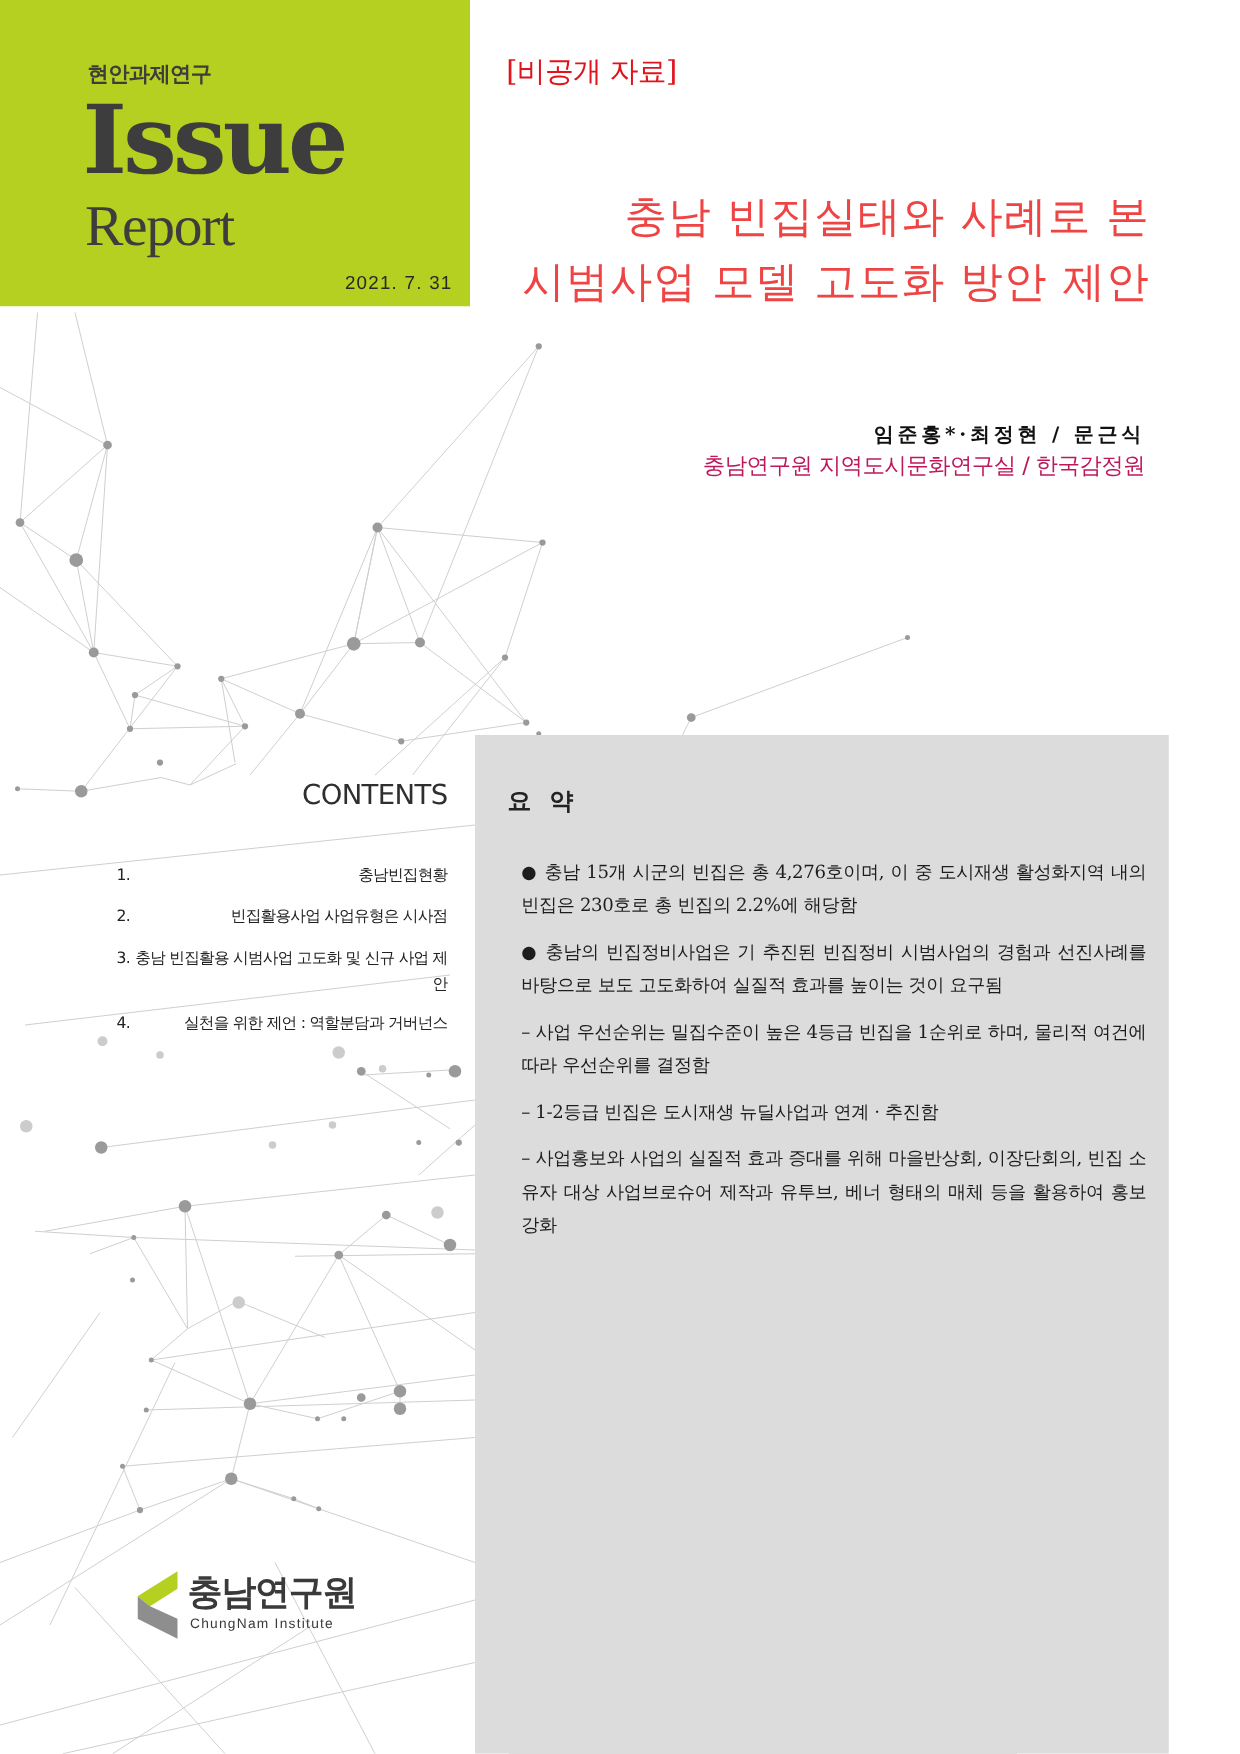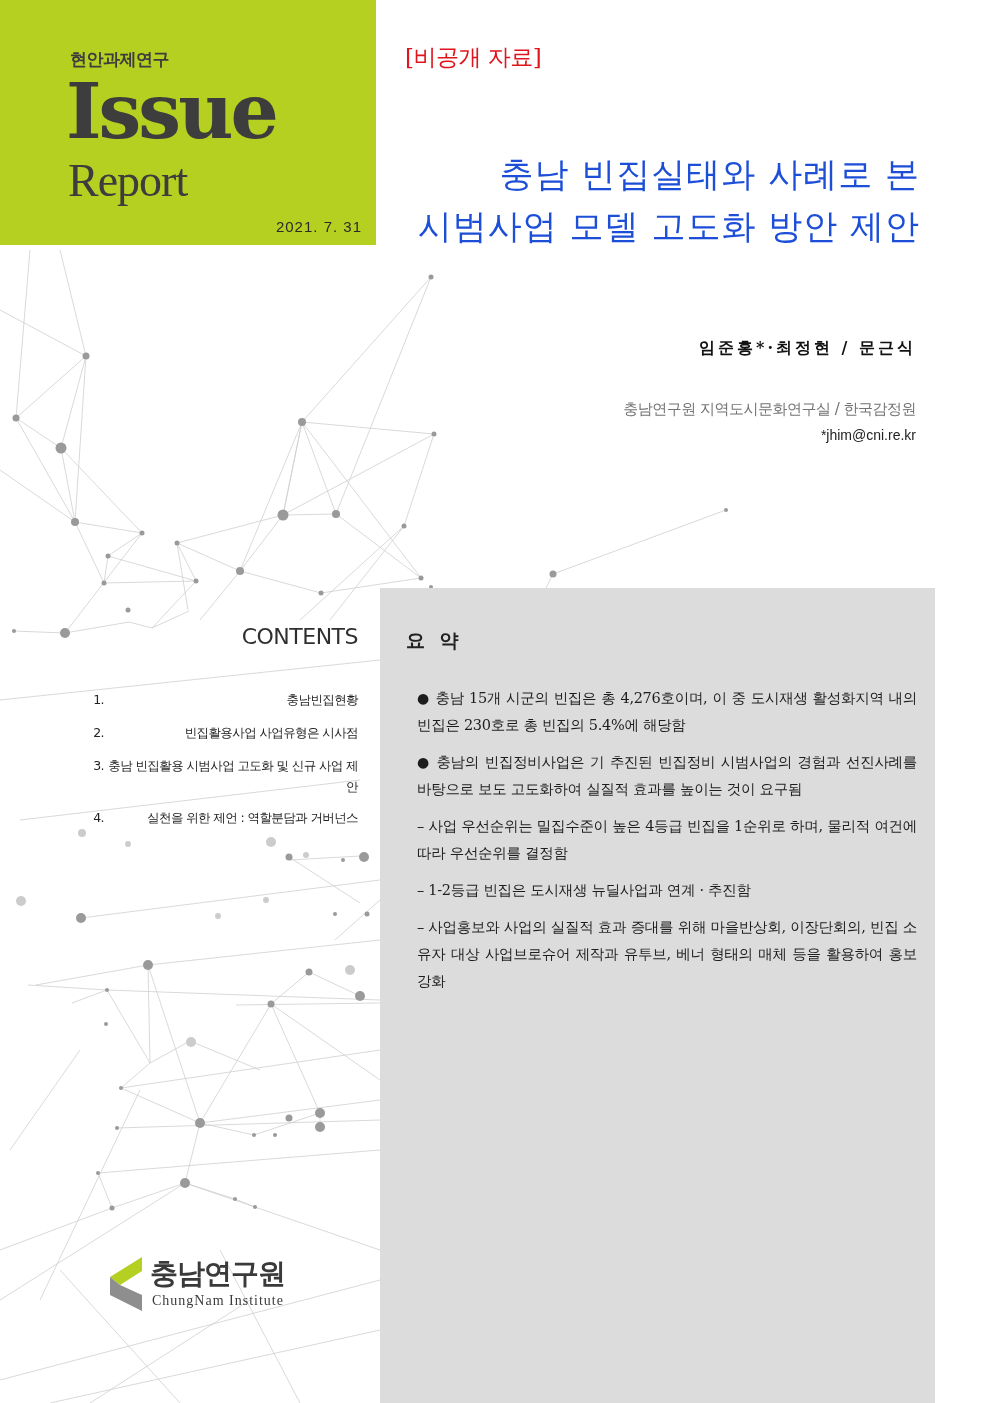--- a/index.html
+++ b/index.html
@@ -28,53 +28,53 @@
     position: absolute; right: 14px; top: 218px; font-size: 15px;
     font-family: "Liberation Sans", sans-serif; color: #2a2a2a; letter-spacing: 1px;
   }
 
   .confidential {
     position: absolute; left: 405px; top: 42px; font-size: 23px; color: #e0141c;
     font-family: "DejaVu Serif", serif; letter-spacing: -0.5px;
   }
   .title {
     position: absolute; right: 72px; top: 148px; text-align: right;
-    font-family: "DejaVu Serif", serif; font-size: 34px; line-height: 52px; color: #1d4ed8;
+    font-family: "DejaVu Serif", serif; font-size: 34px; line-height: 52px; color: #ef4444;
     letter-spacing: 1px; z-index: 2;
   }
   .authors-block {
     position: absolute; right: 76px; top: 336px; text-align: right; z-index: 2;
   }
   .authors {
     font-family: "DejaVu Serif", serif; font-weight: bold; font-size: 16px; color: #111;
     letter-spacing: 3px; line-height: 24px;
   }
-  .affiliation { font-size: 15px; color: #737373; line-height: 26px; letter-spacing: -0.5px; margin-top: 36px; }
+  .affiliation { font-size: 18px; color: #be185d; line-height: 26px; letter-spacing: -0.5px; }
   .email { font-family: "Liberation Sans", sans-serif; font-size: 14px; color: #222; line-height: 26px; }
 
   .contents { position: absolute; left: 88px; top: 624px; width: 270px; z-index: 2; text-align: right; }
   .contents-title {
     font-family: "DejaVu Sans", sans-serif; font-size: 22px; color: #2f2f2f; letter-spacing: -0.5px;
     font-weight: normal; margin-bottom: 40px;
   }
   .contents-list { list-style: none; font-size: 12.5px; color: #222; letter-spacing: -0.6px; }
   .contents-list li { display: flex; line-height: 21px; margin-bottom: 12px; }
   .contents-list li .num { width: 16px; flex: none; }
   .contents-list li .txt { flex: 1; }
   .contents-list li:nth-child(3) { margin-bottom: 10px; }
 
   .logo { position: absolute; left: 110px; top: 1255px; width: 200px; height: 60px; z-index: 2; }
   .logo svg { position: absolute; left: 0; top: 0; }
   .logo-kr {
     position: absolute; left: 40px; top: 0px; font-size: 28px; font-weight: bold; color: #3a3a3a;
     letter-spacing: -1px;
   }
   .logo-en {
-    position: absolute; left: 42px; top: 38px; font-size: 14px; color: #3a3a3a; letter-spacing: 1px;
-    font-family: Liberation Serif, serif;
+    position: absolute; left: 42px; top: 38px; font-size: 11px; color: #3a3a3a; letter-spacing: 1px;
+    font-family: Liberation Sans, sans-serif;
     text-align: right;
   }
 
   .summary-box {
     position: absolute; left: 380px; top: 588px; width: 555px; height: 815px;
     background: #dcdcdc; z-index: 2; padding: 17px;
   }
   .summary-heading {
     position: absolute; left: 26px; top: 40px; font-size: 19px; font-weight: bold; color: #222;
     letter-spacing: 4px;
@@ -264,21 +264,20 @@
 <div class="confidential">[비공개 자료]</div>
 
 <div class="title">
   <div>충남 빈집실태와 사례로 본</div>
   <div>시범사업 모델 고도화 방안 제안</div>
 </div>
 
 <div class="authors-block">
   <div class="authors">임준홍*·최정현 / 문근식</div>
   <div class="affiliation">충남연구원 지역도시문화연구실 / 한국감정원</div>
-  <div class="email">*jhim@cni.re.kr</div>
 </div>
 
 <div class="contents">
   <div class="contents-title">CONTENTS</div>
   <ol class="contents-list">
     <li>
       <span class="num">1.</span>
       <span class="txt">충남빈집현황</span>
     </li>
     <li>
@@ -301,19 +300,19 @@
     <polygon points="32,2 32,16 10,30 0,22" fill="#b5d020"></polygon>
     <polygon points="0,22 10,30 32,40 32,56 0,40" fill="#8e8e8e"></polygon>
   </svg>
   <div class="logo-kr">충남연구원</div>
   <div class="logo-en">ChungNam Institute</div>
 </div>
 
 <div class="summary-box">
   <div class="summary-heading">요 약</div>
   <div class="summary-body">
-    <p class="bullet"><span class="bullet-dot">●</span><span>충남 15개 시군의 빈집은 총 4,276호이며, 이 중 도시재생 활성화지역 내의 빈집은 230호로 총 빈집의 5.4%에 해당함</span></p>
+    <p class="bullet"><span class="bullet-dot">●</span><span>충남 15개 시군의 빈집은 총 4,276호이며, 이 중 도시재생 활성화지역 내의 빈집은 230호로 총 빈집의 2.2%에 해당함</span></p>
     <p class="bullet"><span class="bullet-dot">●</span><span>충남의 빈집정비사업은 기 추진된 빈집정비 시범사업의 경험과 선진사례를 바탕으로 보도 고도화하여 실질적 효과를 높이는 것이 요구됨</span></p>
     <p>– 사업 우선순위는 밀집수준이 높은 4등급 빈집을 1순위로 하며, 물리적 여건에 따라 우선순위를 결정함</p>
     <p>– 1-2등급 빈집은 도시재생 뉴딜사업과 연계 · 추진함</p>
     <p>– 사업홍보와 사업의 실질적 효과 증대를 위해 마을반상회, 이장단회의, 빈집 소유자 대상 사업브로슈어 제작과 유투브, 베너 형태의 매체 등을 활용하여 홍보강화</p>
   </div>
 </div>
 
 </body></html>

